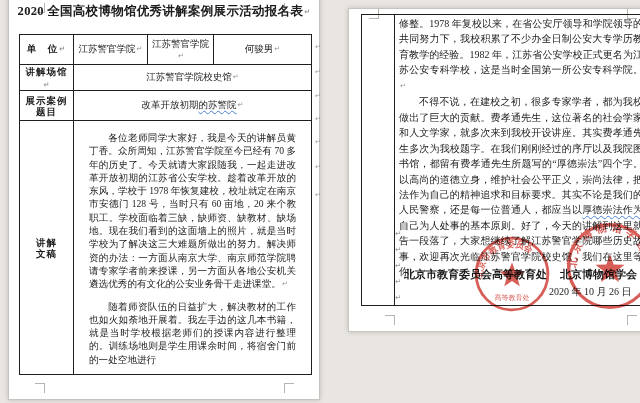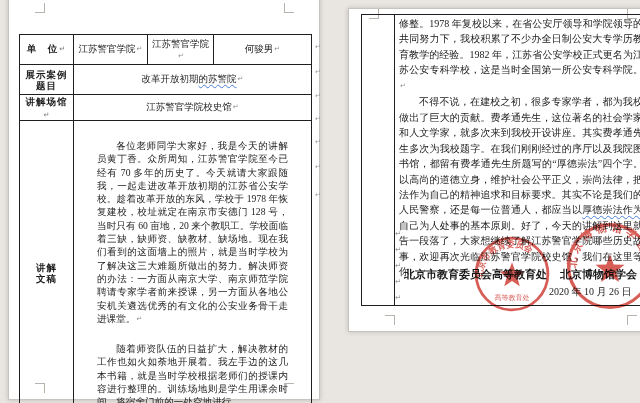--- a/index.html
+++ b/index.html
@@ -20,21 +20,21 @@
   table.form{position:absolute;left:10px;top:47px;width:292px;
     border-collapse:collapse;table-layout:fixed}
   table.form td{border:1px solid #1f1f1f;font-size:9.5px;text-align:center;
     vertical-align:middle;padding:0 2px;overflow:hidden}
   td.lbl{font-family:"Liberation Sans","DejaVu Sans",sans-serif;
     font-weight:bold;font-size:9.3px;letter-spacing:1px}
   td.lbl .l2{display:block;line-height:11px}
   td.big{vertical-align:top;text-align:left}
   .script-text{font-size:9.6px;line-height:13.3px;text-align:justify;
     padding:2px 5px 0 5px}
-  .script-text p{margin:16px;text-indent:2em}
+  .script-text p{margin:8px;text-indent:2em}
 
   .pm{font-family:"DejaVu Sans",sans-serif;font-size:7px;color:#8f8f8f;
       margin-left:1px;vertical-align:1px}
   .wv{text-decoration:underline;text-decoration-style:wavy;
       text-decoration-color:#4a7fd6;text-decoration-thickness:1px;
       text-underline-offset:2px}
 
   .rowpm{position:absolute;left:306px;font-family:"DejaVu Sans",sans-serif;
       font-size:7px;color:#9a9a9a}
 
@@ -70,47 +70,48 @@
 </style>
 </head>
 <body>
 
 <div class="page" id="page1">
   <div class="cm tl" style="left:26px;top:16px"></div>
   <div class="cm tr" style="left:275px;top:16px"></div>
   <div class="cm bl" style="left:26px;top:396px"></div>
   <div class="cm br" style="left:275px;top:396px"></div>
 
+  <div class="doc-title"><span>2020 全国高校博物馆优秀讲解案例展示活动报名表</span><span class="pm">↵</span></div>
 
   <table class="form">
     <colgroup>
       <col style="width:54px">
         <col style="width:74px">
         <col style="width:39px">
       <col style="width:27px">
         <col style="width:55px">
         <col style="width:43px">
     </colgroup>
     <tbody>
         <tr style="height:30px">
       <td class="lbl"><span>单　位</span><span class="pm">↵</span></td>
       <td><span>江苏警官学院</span><span class="pm">↵</span></td>
       <td colspan="2"><span>江苏警官学院</span><span class="pm">↵</span></td>
       <td colspan="2"><span>何骏男</span><span class="pm">↵</span></td>
     </tr>
+    <tr style="height:26px">
+      <td class="lbl"><span>讲解场馆</span><span class="pm">↵</span></td>
+      <td colspan="5"><span>江苏警官学院校史馆</span><span class="pm">↵</span></td>
+    </tr>
     <tr style="height:30px">
       <td class="lbl">
         <span class="l2">展示案例</span>
         <span class="l2">题目</span>
       </td>
       <td colspan="5"><span>改革开放初期</span><span class="wv">的苏警院</span><span class="pm">↵</span></td>
-    </tr>
-    <tr style="height:26px">
-      <td class="lbl"><span>讲解场馆</span><span class="pm">↵</span></td>
-      <td colspan="5"><span>江苏警官学院校史馆</span><span class="pm">↵</span></td>
     </tr>
     <tr style="height:173px">
       <td class="lbl">
         <span class="l2">讲解</span>
         <span class="l2">文稿</span>
       </td>
       <td colspan="5" class="big">
         <div class="script-text">
               <p><span>各位老师同学大家好，我是今天的讲解员黄丁香。众所周知，江苏警官学院至今已经有 70 多年的历史了。今天就请大家跟随我，一起走进改革开放初期的江苏省公安学校。趁着改革开放的东风，学校于 1978 年恢复建校，校址就定在南京市安德门 128 号，当时只有 60 亩地，20 来个教职工。学校面临着三缺，缺师资、缺教材、缺场地。现在我们看到的这面墙上的照片，就是当时学校为了解决这三大难题所做出的努力。解决师资的办法：一方面从南京大学、南京师范学院聘请专家学者前来授课，另一方面从各地公安机关遴选优秀的有文化的公安业务骨干走进课堂。</span><span class="pm">↵</span></p>
               <p><span>随着师资队伍的日益扩大，解决教材的工作也如火如荼地开展着。我左手边的这几本书籍，就是当时学校根据老师们的授课内容进行整理的。训练场地则是学生用课余时间，将宿舍门前的一处空地进行</span></p>

